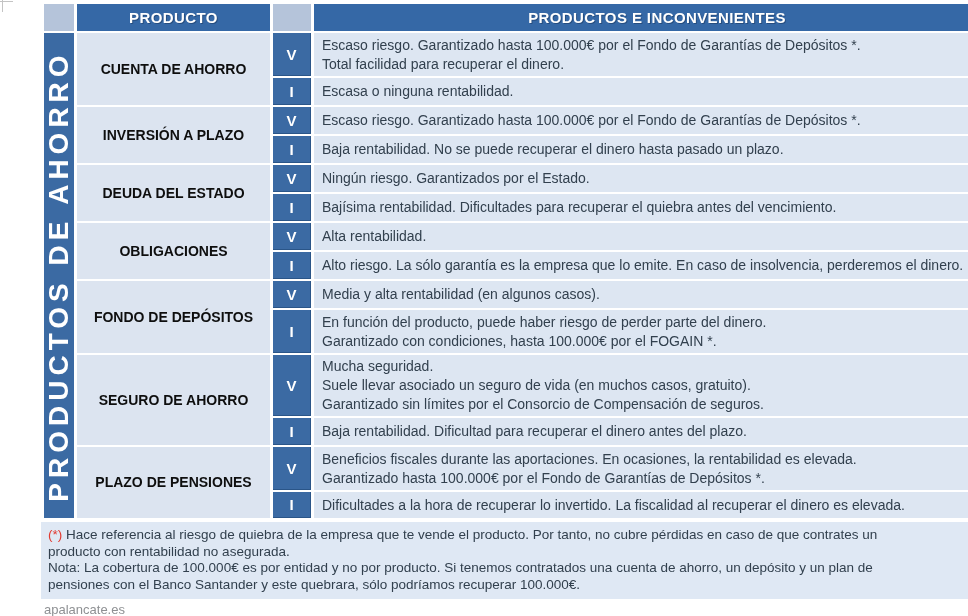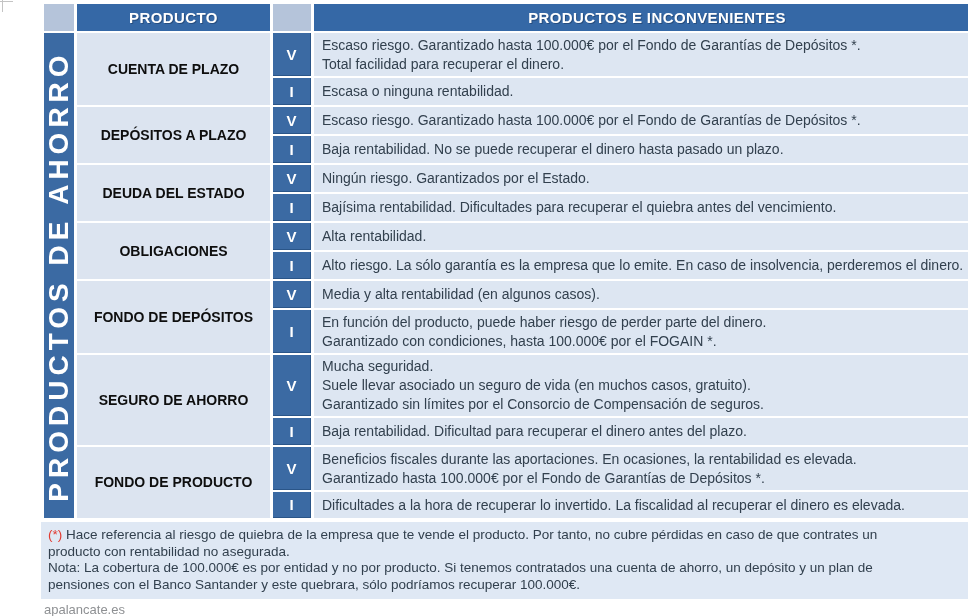--- a/index.html
+++ b/index.html
@@ -48,32 +48,32 @@
       <td class="hdr-light"></td>
       <td class="hdr-blue">PRODUCTO</td>
       <td class="hdr-light"></td>
       <td class="hdr-blue">PRODUCTOS E INCONVENIENTES</td>
     </tr>
 
     <tr style="height:43px">
       <td class="sidebar" rowspan="14">
         <span class="sidebar-text">PRODUCTOS DE AHORRO</span>
       </td>
-      <td class="product" rowspan="2">CUENTA DE PLAZO</td>
+      <td class="product" rowspan="2">CUENTA DE AHORRO</td>
       <td class="badge">V</td>
       <td class="desc">Escaso riesgo. Garantizado hasta 100.000€ por el Fondo de Garantías de Depósitos *.
 Total facilidad para recuperar el dinero.</td>
     </tr>
     <tr style="height:27px">
       <td class="badge">I</td>
       <td class="desc">Escasa o ninguna rentabilidad.</td>
     </tr>
 
     <tr style="height:27px">
-      <td class="product" rowspan="2">DEPÓSITOS A PLAZO</td>
+      <td class="product" rowspan="2">INVERSIÓN A PLAZO</td>
       <td class="badge">V</td>
       <td class="desc">Escaso riesgo. Garantizado hasta 100.000€ por el Fondo de Garantías de Depósitos *.</td>
     </tr>
     <tr style="height:27px">
       <td class="badge">I</td>
       <td class="desc">Baja rentabilidad. No se puede recuperar el dinero hasta pasado un plazo.</td>
     </tr>
 
     <tr style="height:27px">
       <td class="product" rowspan="2">DEUDA DEL ESTADO</td>
@@ -112,21 +112,21 @@
       <td class="desc">Mucha seguridad.
 Suele llevar asociado un seguro de vida (en muchos casos, gratuito).
 Garantizado sin límites por el Consorcio de Compensación de seguros.</td>
     </tr>
     <tr style="height:27px">
       <td class="badge">I</td>
       <td class="desc">Baja rentabilidad. Dificultad para recuperar el dinero antes del plazo.</td>
     </tr>
 
     <tr style="height:43px">
-      <td class="product" rowspan="2">FONDO DE PRODUCTO</td>
+      <td class="product" rowspan="2">PLAZO DE PENSIONES</td>
       <td class="badge">V</td>
       <td class="desc">Beneficios fiscales durante las aportaciones. En ocasiones, la rentabilidad es elevada.
 Garantizado hasta 100.000€ por el Fondo de Garantías de Depósitos *.</td>
     </tr>
     <tr style="height:26px">
       <td class="badge">I</td>
       <td class="desc">Dificultades a la hora de recuperar lo invertido. La fiscalidad al recuperar el dinero es elevada.</td>
     </tr>
   </tbody>
     </table>

